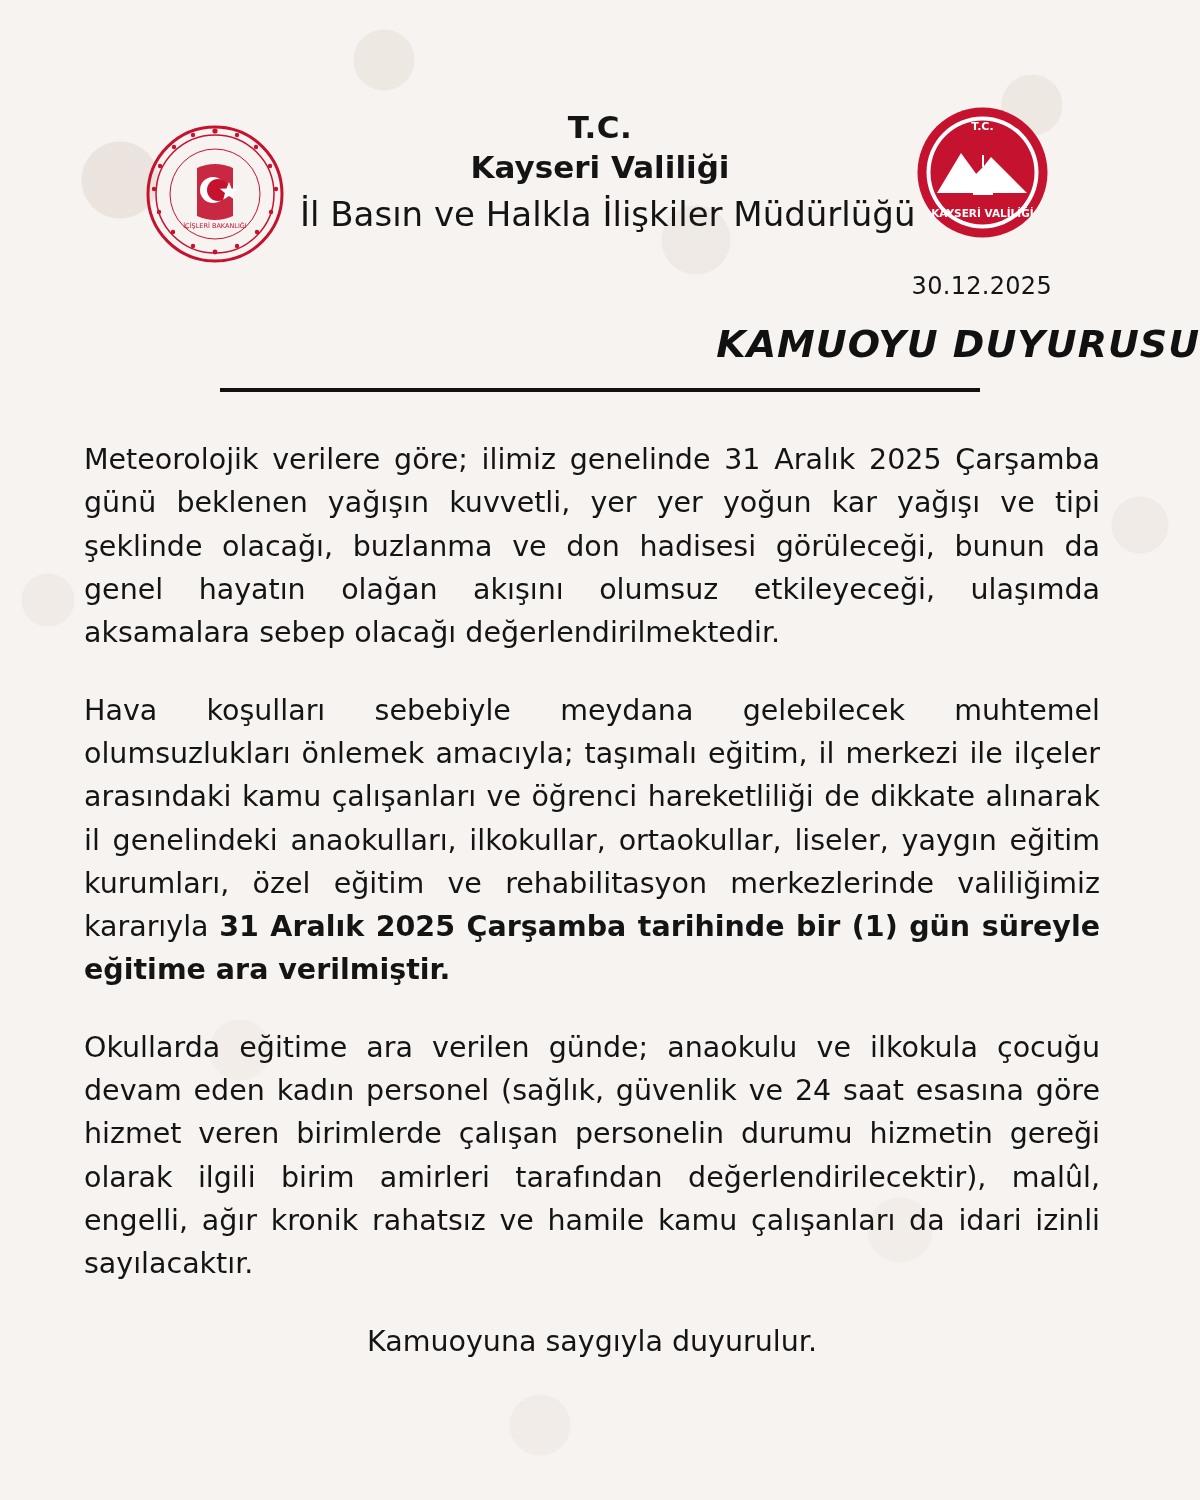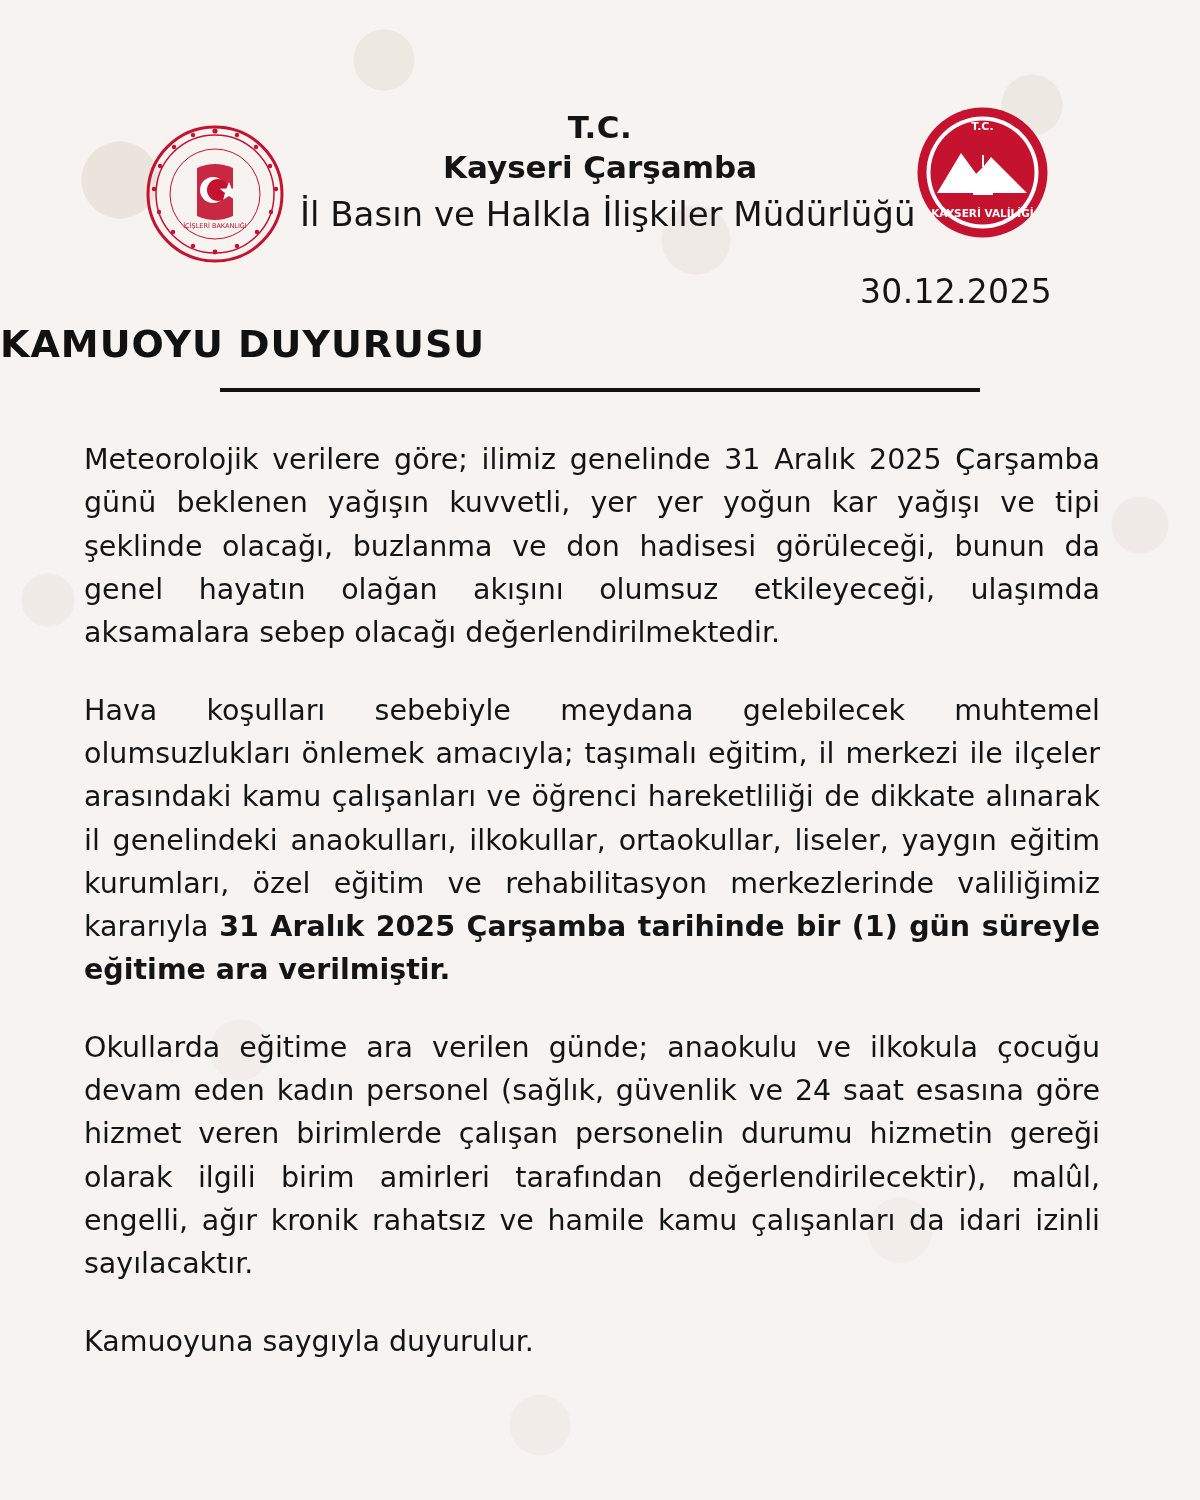--- a/index.html
+++ b/index.html
@@ -89,30 +89,31 @@
     line-height: 1.4;
     margin-top: 4px;
     color: #141414;
     white-space: nowrap;
   }
 
   .doc-date {
     position: absolute;
     right: 148px;
     top: 272px;
-    font-size: 33px;
+    font-size: 24px;
     color: #141414;
     letter-spacing: 0.3px;
     text-align: right;
   }
 
   
   .title-block {
     margin-top: 72px;
-    text-align: left;
+    text-align: right;
+    font-style: italic;
   }
   .doc-title {
     font-size: 38px;
     font-weight: 800;
     letter-spacing: 1px;
     color: #111;
   }
   .title-rule {
     width: 760px;
     height: 4px;
@@ -130,21 +131,21 @@
     text-justify: inter-word;
     color: #141414;
   }
   .body-text p {
     margin: 0 16px 34px 0;
   }
   .body-text p:last-child {
     margin-bottom: 0;
   }
   .body-text p.no-justify {
-    text-align: left;
+    text-align: center;
   }
   .bold {
     font-weight: 700;
   }
 </style>
 </head>
 <body>
 
 <div class="bg-pattern"></div>
 
@@ -182,21 +183,21 @@
           <circle cx="68" cy="66" r="13" fill="#ffffff"></circle>
           <circle cx="73" cy="66" r="11" fill="#c4122f"></circle>
           <path d="M84 58 l2.5 6.5 6.8 .3 -5.3 4.3 1.8 6.7 -5.8-3.8 -5.8 3.8 1.8-6.7 -5.3-4.3 6.8-.3z" fill="#ffffff"></path>
         </g>
         <text x="70" y="104" text-anchor="middle" font-size="6.5" fill="#c4122f" font-family="DejaVu Sans, sans-serif">İÇİŞLERİ BAKANLIĞI</text>
       </svg>
     </div>
 
     <div class="header-titles">
       <div class="tc-line">T.C.</div>
-      <div class="org-line">Kayseri Çarşamba</div>
+      <div class="org-line">Kayseri Valiliği</div>
       <div class="dept-line">İl  Basın ve Halkla İlişkiler Müdürlüğü</div>
     </div>
 
     <div class="emblem-right">
       <svg viewBox="0 0 135 135" width="135" height="135" aria-hidden="true">
         <circle cx="67.5" cy="67.5" r="65" fill="#c4122f"></circle>
         <circle cx="67.5" cy="67.5" r="56" fill="#ffffff"></circle>
         <circle cx="67.5" cy="67.5" r="52" fill="#c4122f"></circle>
 
         <g fill="#ffffff">

